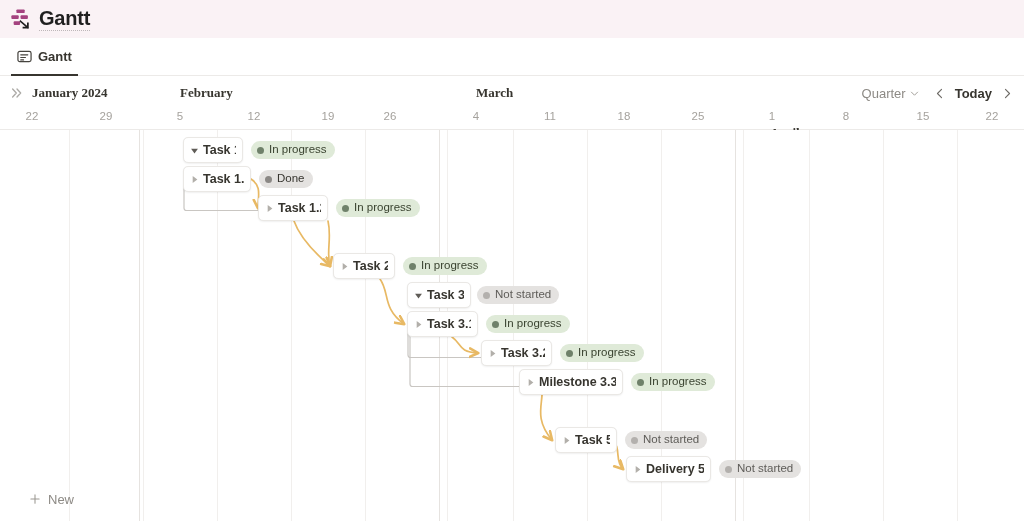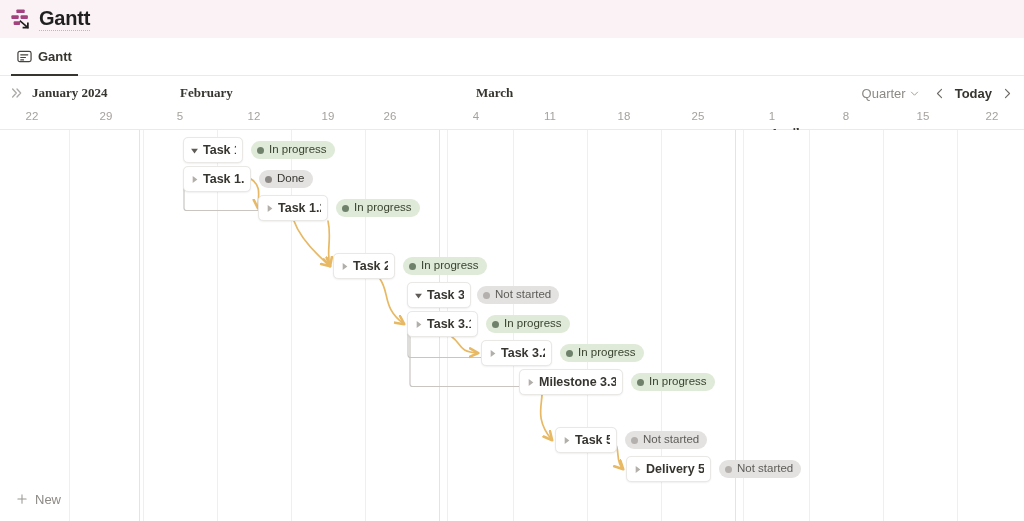--- a/index.html
+++ b/index.html
@@ -222,21 +222,21 @@
   .status-text { font-size: 11.5px; line-height: 1; }
 
   
   #new-row {
     position: absolute;
     left: 0; bottom: 8px;
     width: 139px;
     height: 28px;
     display: flex;
     align-items: center;
-    padding-left: 16px;
+    padding-left: 29px;
     cursor: pointer;
     z-index: 4;
   }
   #plus-icon { width: 12px; height: 12px; color: #9b9891; margin-right: 7px; }
   #new-label { font-size: 13px; color: #8d8a85; }
 </style>
 </head>
 <body>
 
 <div id="page-banner">

